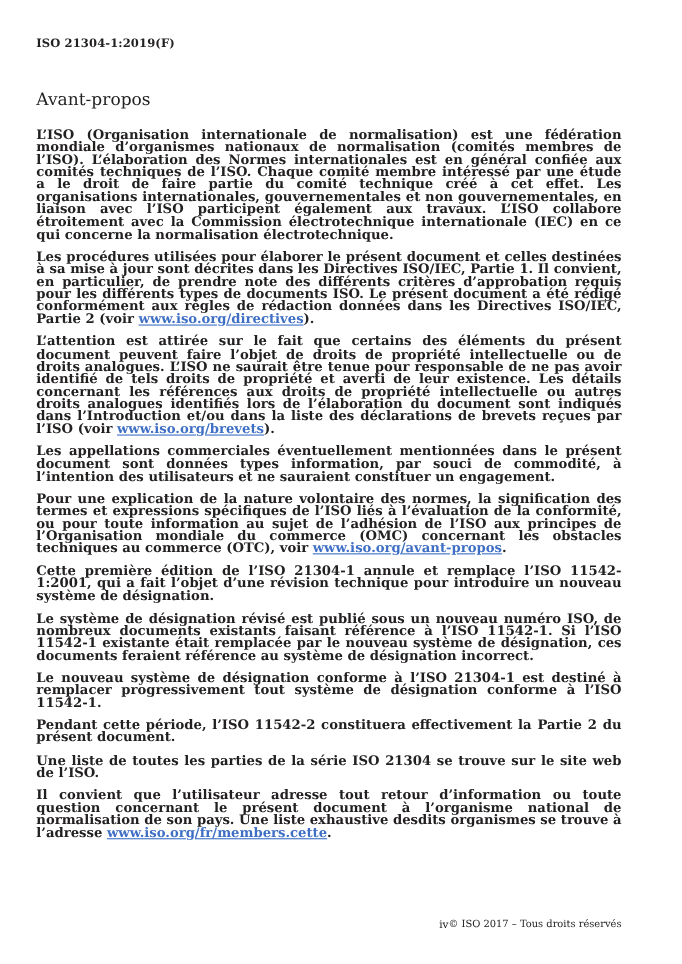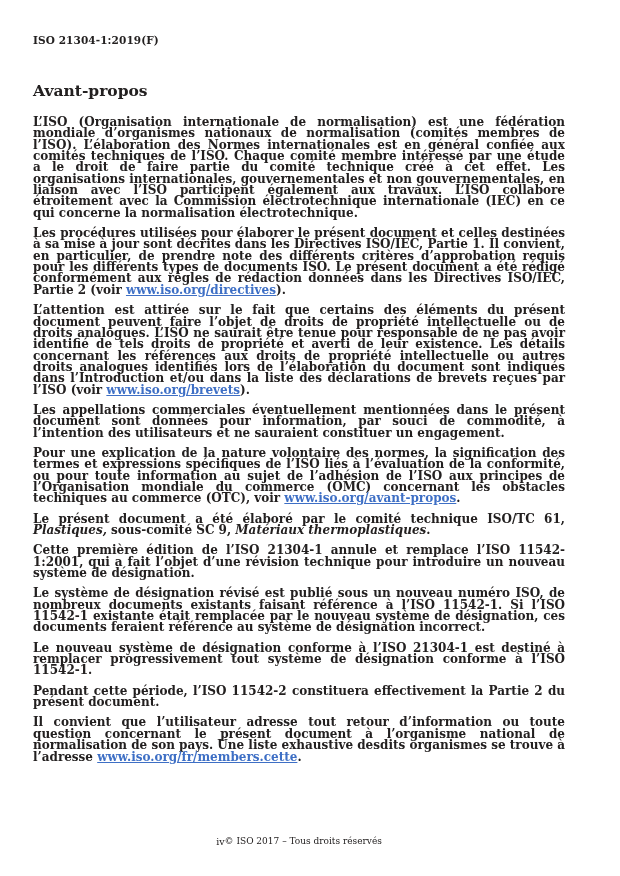--- a/index.html
+++ b/index.html
@@ -26,21 +26,21 @@
     font-size:10.5px;
     font-weight:bold;
     letter-spacing:0.1px;
   }
   .doc-title{
     position:absolute;
     left:33px;
     top:81px;
     margin:0;
     font-size:15.5px;
-    font-weight:bold;
+    font-weight:normal;
   }
   .content{
     position:absolute;
     left:33px;
     top:117px;
     width:532px;
   }
   .content p{
     margin:0 0 9px 0;
     font-size:12px;
@@ -56,44 +56,44 @@
   }
   .content p em{
     font-style:italic;
   }
   .footer{
     position:absolute;
     left:33px;
     right:55px;
     top:836px;
     display:flex;
-    justify-content:center;
+    justify-content:flex-end;
     font-size:9px;
   }
   .footer .pgnum{font-size:9.5px;}
 </style>
 </head>
 <body>
 
 <div class="page">
   <div class="doc-ref">ISO 21304-1:2019(F)</div>
 
   <h1 class="doc-title">Avant-propos</h1>
 
   <div class="content">
       <p><span>L’ISO (Organisation internationale de normalisation) est une fédération mondiale d’organismes nationaux de normalisation (comités membres de l’ISO). L’élaboration des Normes internationales est en général confiée aux comités techniques de l’ISO. Chaque comité membre intéressé par une étude a le droit de faire partie du comité technique créé à cet effet. Les organisations internationales, gouvernementales et non gouvernementales, en liaison avec l’ISO participent également aux travaux. L’ISO collabore étroitement avec la Commission électrotechnique internationale (IEC) en ce qui concerne la normalisation électrotechnique.</span></p>
       <p><span>Les procédures utilisées pour élaborer le présent document et celles destinées à sa mise à jour sont décrites dans les Directives ISO/IEC, Partie 1. Il convient, en particulier, de prendre note des différents critères d’approbation requis pour les différents types de documents ISO. Le présent document a été rédigé conformément aux règles de rédaction données dans les Directives ISO/IEC, Partie 2 (voir </span><a href="#">www.iso.org/directives</a><span>).</span></p>
       <p><span>L’attention est attirée sur le fait que certains des éléments du présent document peuvent faire l’objet de droits de propriété intellectuelle ou de droits analogues. L’ISO ne saurait être tenue pour responsable de ne pas avoir identifié de tels droits de propriété et averti de leur existence. Les détails concernant les références aux droits de propriété intellectuelle ou autres droits analogues identifiés lors de l’élaboration du document sont indiqués dans l’Introduction et/ou dans la liste des déclarations de brevets reçues par l’ISO (voir </span><a href="#">www.iso.org/brevets</a><span>).</span></p>
-      <p><span>Les appellations commerciales éventuellement mentionnées dans le présent document sont données pour information, par souci de commodité, à l’intention des utilisateurs et ne sauraient constituer un engagement.</span></p>
+      <p><span>Les appellations commerciales éventuellement mentionnées dans le présent document sont données types information, par souci de commodité, à l’intention des utilisateurs et ne sauraient constituer un engagement.</span></p>
       <p><span>Pour une explication de la nature volontaire des normes, la signification des termes et expressions spécifiques de l’ISO liés à l’évaluation de la conformité, ou pour toute information au sujet de l’adhésion de l’ISO aux principes de l’Organisation mondiale du commerce (OMC) concernant les obstacles techniques au commerce (OTC), voir </span><a href="#">www.iso.org/avant-propos</a><span>.</span></p>
-      <p><span>Le présent document a été élaboré par le comité technique ISO/TC 61, </span><em>Plastiques,</em><span> sous-comité SC 9, </span><em>Matériaux thermoplastiques</em><span>.</span></p>
       <p><span>Cette première édition de l’ISO 21304-1 annule et remplace l’ISO 11542-1:2001, qui a fait l’objet d’une révision technique pour introduire un nouveau système de désignation.</span></p>
       <p><span>Le système de désignation révisé est publié sous un nouveau numéro ISO, de nombreux documents existants faisant référence à l’ISO 11542-1. Si l’ISO 11542-1 existante était remplacée par le nouveau système de désignation, ces documents feraient référence au système de désignation incorrect.</span></p>
       <p><span>Le nouveau système de désignation conforme à l’ISO 21304-1 est destiné à remplacer progressivement tout système de désignation conforme à l’ISO 11542-1.</span></p>
       <p><span>Pendant cette période, l’ISO 11542-2 constituera effectivement la Partie 2 du présent document.</span></p>
+      <p><span>Une liste de toutes les parties de la série ISO 21304 se trouve sur le site web de l’ISO.</span></p>
       <p><span>Il convient que l’utilisateur adresse tout retour d’information ou toute question concernant le présent document à l’organisme national de normalisation de son pays. Une liste exhaustive desdits organismes se trouve à l’adresse </span><a href="#">www.iso.org/fr/members.cette</a><span>.</span></p>
     </div>
 
   <div class="footer">
     <span class="pgnum">iv</span>
     <span class="copyright">© ISO 2017 – Tous droits réservés</span>
   </div>
 </div>
 
 </body></html>

